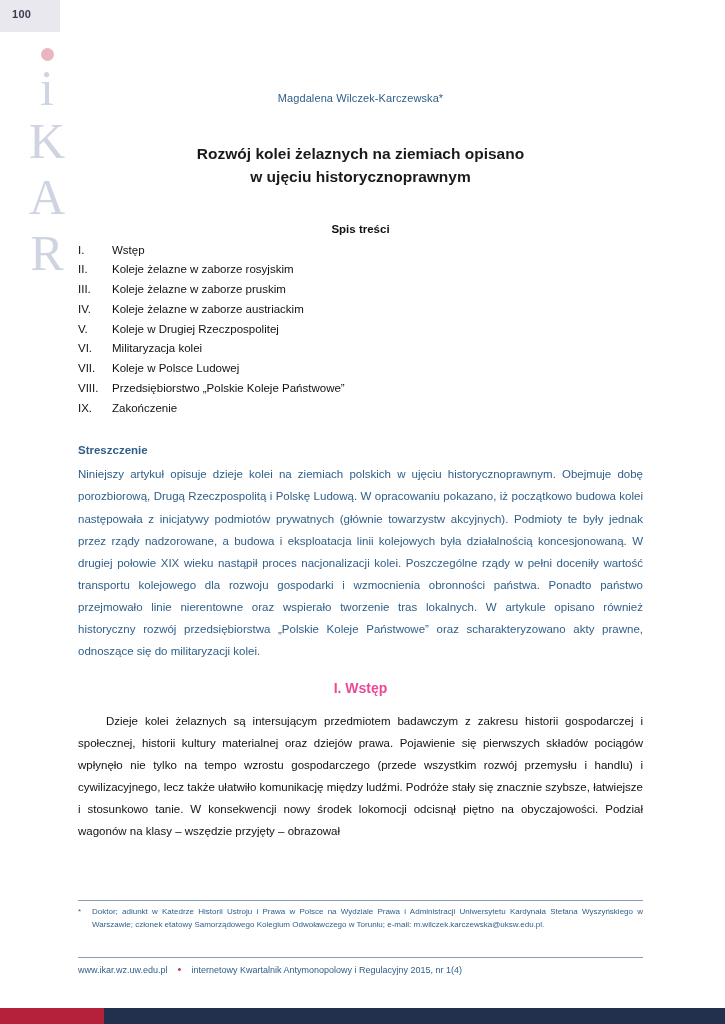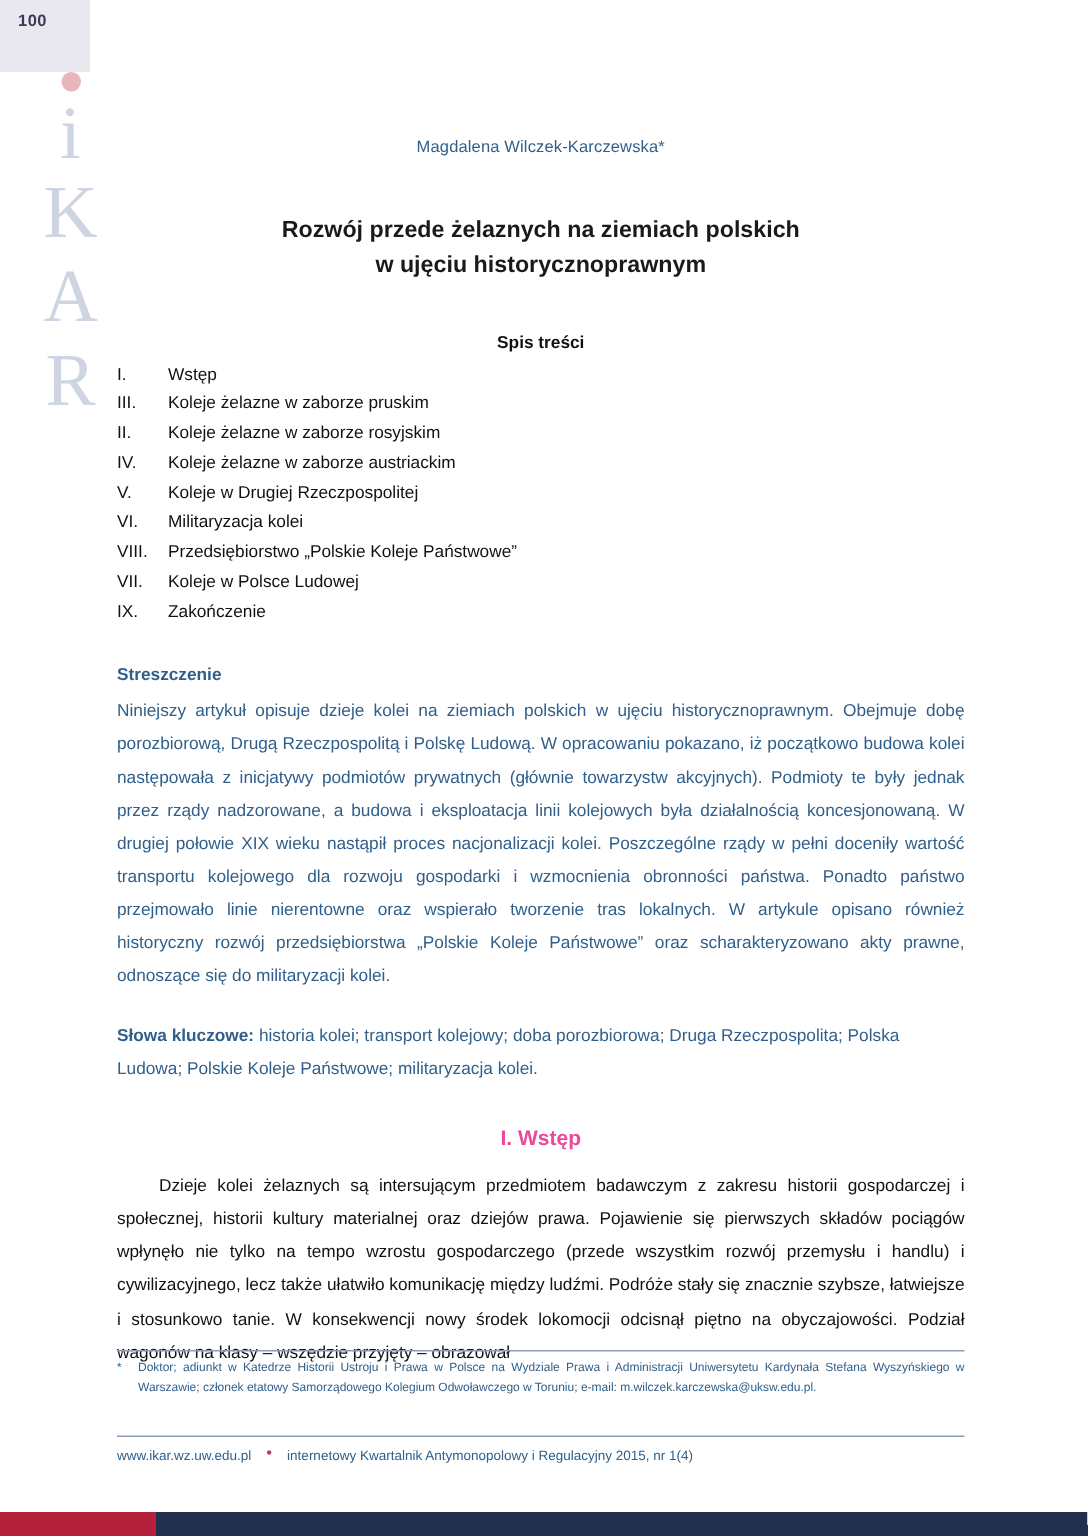--- a/index.html
+++ b/index.html
@@ -12,21 +12,21 @@
     position: relative;
     overflow: hidden;
   }
 
   
   .page-number-box {
     position: absolute;
     left: 0;
     top: 0;
     width: 60px;
-    height: 48px;
+    height: 32px;
     background: #e8e8ee;
     display: flex;
     align-items: flex-start;
     justify-content: flex-start;
   }
   .page-number-box .num {
     font-size: 11px;
     font-weight: bold;
     color: #3b3b55;
     padding: 8px 0 0 12px;
@@ -227,70 +227,67 @@
   <div class="logo-letter">K</div>
   <div class="logo-letter">A</div>
   <div class="logo-letter">R</div>
 </div>
 
 <div class="content">
 
   <div class="author">Magdalena Wilczek-Karczewska*</div>
 
   <div class="title">
-    <div>Rozwój przede żelaznych na ziemiach polskich</div>
+    <div>Rozwój kolei żelaznych na ziemiach opisano</div>
     <div>w ujęciu historycznoprawnym</div>
   </div>
 
   <div class="toc-heading">Spis treści</div>
   <ul class="toc-list">
     <li>
       <span class="numeral">I.</span>
       <span>Wstęp</span>
     </li>
     <li>
+      <span class="numeral">II.</span>
+      <span>Koleje żelazne w zaborze rosyjskim</span>
+    </li>
+    <li>
       <span class="numeral">III.</span>
       <span>Koleje żelazne w zaborze pruskim</span>
     </li>
     <li>
-      <span class="numeral">II.</span>
-      <span>Koleje żelazne w zaborze rosyjskim</span>
-    </li>
-    <li>
       <span class="numeral">IV.</span>
       <span>Koleje żelazne w zaborze austriackim</span>
     </li>
     <li>
       <span class="numeral">V.</span>
       <span>Koleje w Drugiej Rzeczpospolitej</span>
     </li>
     <li>
       <span class="numeral">VI.</span>
       <span>Militaryzacja kolei</span>
     </li>
     <li>
+      <span class="numeral">VII.</span>
+      <span>Koleje w Polsce Ludowej</span>
+    </li>
+    <li>
       <span class="numeral">VIII.</span>
       <span>Przedsiębiorstwo „Polskie Koleje Państwowe”</span>
     </li>
     <li>
-      <span class="numeral">VII.</span>
-      <span>Koleje w Polsce Ludowej</span>
-    </li>
-    <li>
       <span class="numeral">IX.</span>
       <span>Zakończenie</span>
     </li>
   </ul>
 
   <div class="abstract-heading">Streszczenie</div>
   <p class="abstract-body">Niniejszy artykuł opisuje dzieje kolei na ziemiach polskich w ujęciu historycznoprawnym. Obejmuje dobę porozbiorową, Drugą Rzeczpospolitą i Polskę Ludową. W opracowaniu pokazano, iż początkowo budowa kolei następowała z inicjatywy podmiotów prywatnych (głównie towarzystw akcyjnych). Podmioty te były jednak przez rządy nadzorowane, a budowa i eksploatacja linii kolejowych była działalnością koncesjonowaną. W drugiej połowie XIX wieku nastąpił proces nacjonalizacji kolei. Poszczególne rządy w pełni doceniły wartość transportu kolejowego dla rozwoju gospodarki i wzmocnienia obronności państwa. Ponadto państwo przejmowało linie nierentowne oraz wspierało tworzenie tras lokalnych. W artykule opisano również historyczny rozwój przedsiębiorstwa „Polskie Koleje Państwowe” oraz scharakteryzowano akty prawne, odnoszące się do militaryzacji kolei.</p>
 
-  <p class="keywords">
-    <b>Słowa kluczowe:</b><span> historia kolei; transport kolejowy; doba porozbiorowa; Druga Rzeczpospolita; Polska Ludowa; Polskie Koleje Państwowe; militaryzacja kolei.</span>
-  </p>
 
   <div class="section-title">I. Wstęp</div>
   <p class="body-par">Dzieje kolei żelaznych są intersującym przedmiotem badawczym z zakresu historii gospodarczej i społecznej, historii kultury materialnej oraz dziejów prawa. Pojawienie się pierwszych składów pociągów wpłynęło nie tylko na tempo wzrostu gospodarczego (przede wszystkim rozwój przemysłu i handlu) i cywilizacyjnego, lecz także ułatwiło komunikację między ludźmi. Podróże stały się znacznie szybsze, łatwiejsze i stosunkowo tanie. W konsekwencji nowy środek lokomocji odcisnął piętno na obyczajowości. Podział wagonów na klasy – wszędzie przyjęty – obrazował</p>
 </div>
 
 <div class="footnote-wrap">
   <div class="footnote-rule"></div>
   <div class="footnote">
     <span class="star">*</span>
     <span>Doktor; adiunkt w Katedrze Historii Ustroju i Prawa w Polsce na Wydziale Prawa i Administracji Uniwersytetu Kardynała Stefana Wyszyńskiego w Warszawie; członek etatowy Samorządowego Kolegium Odwoławczego w Toruniu; e-mail: m.wilczek.karczewska@uksw.edu.pl.</span>

